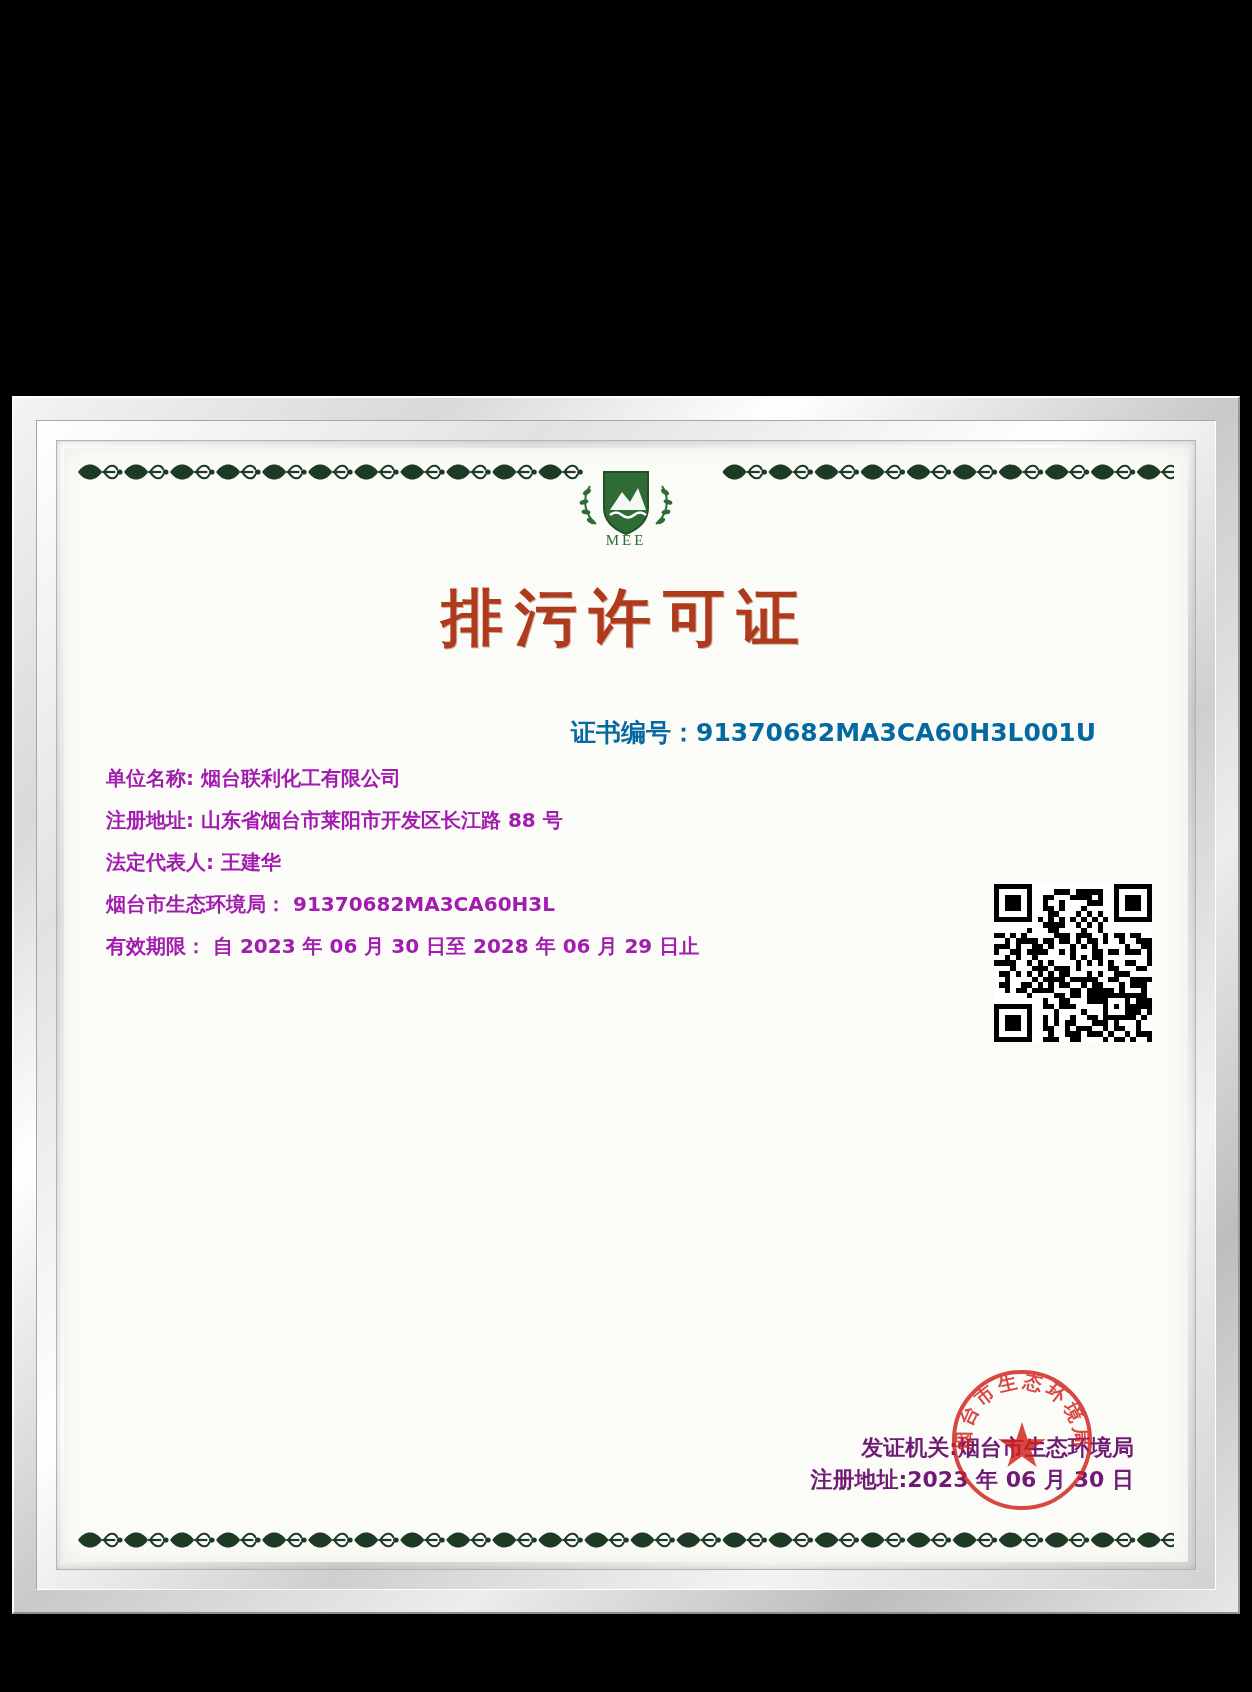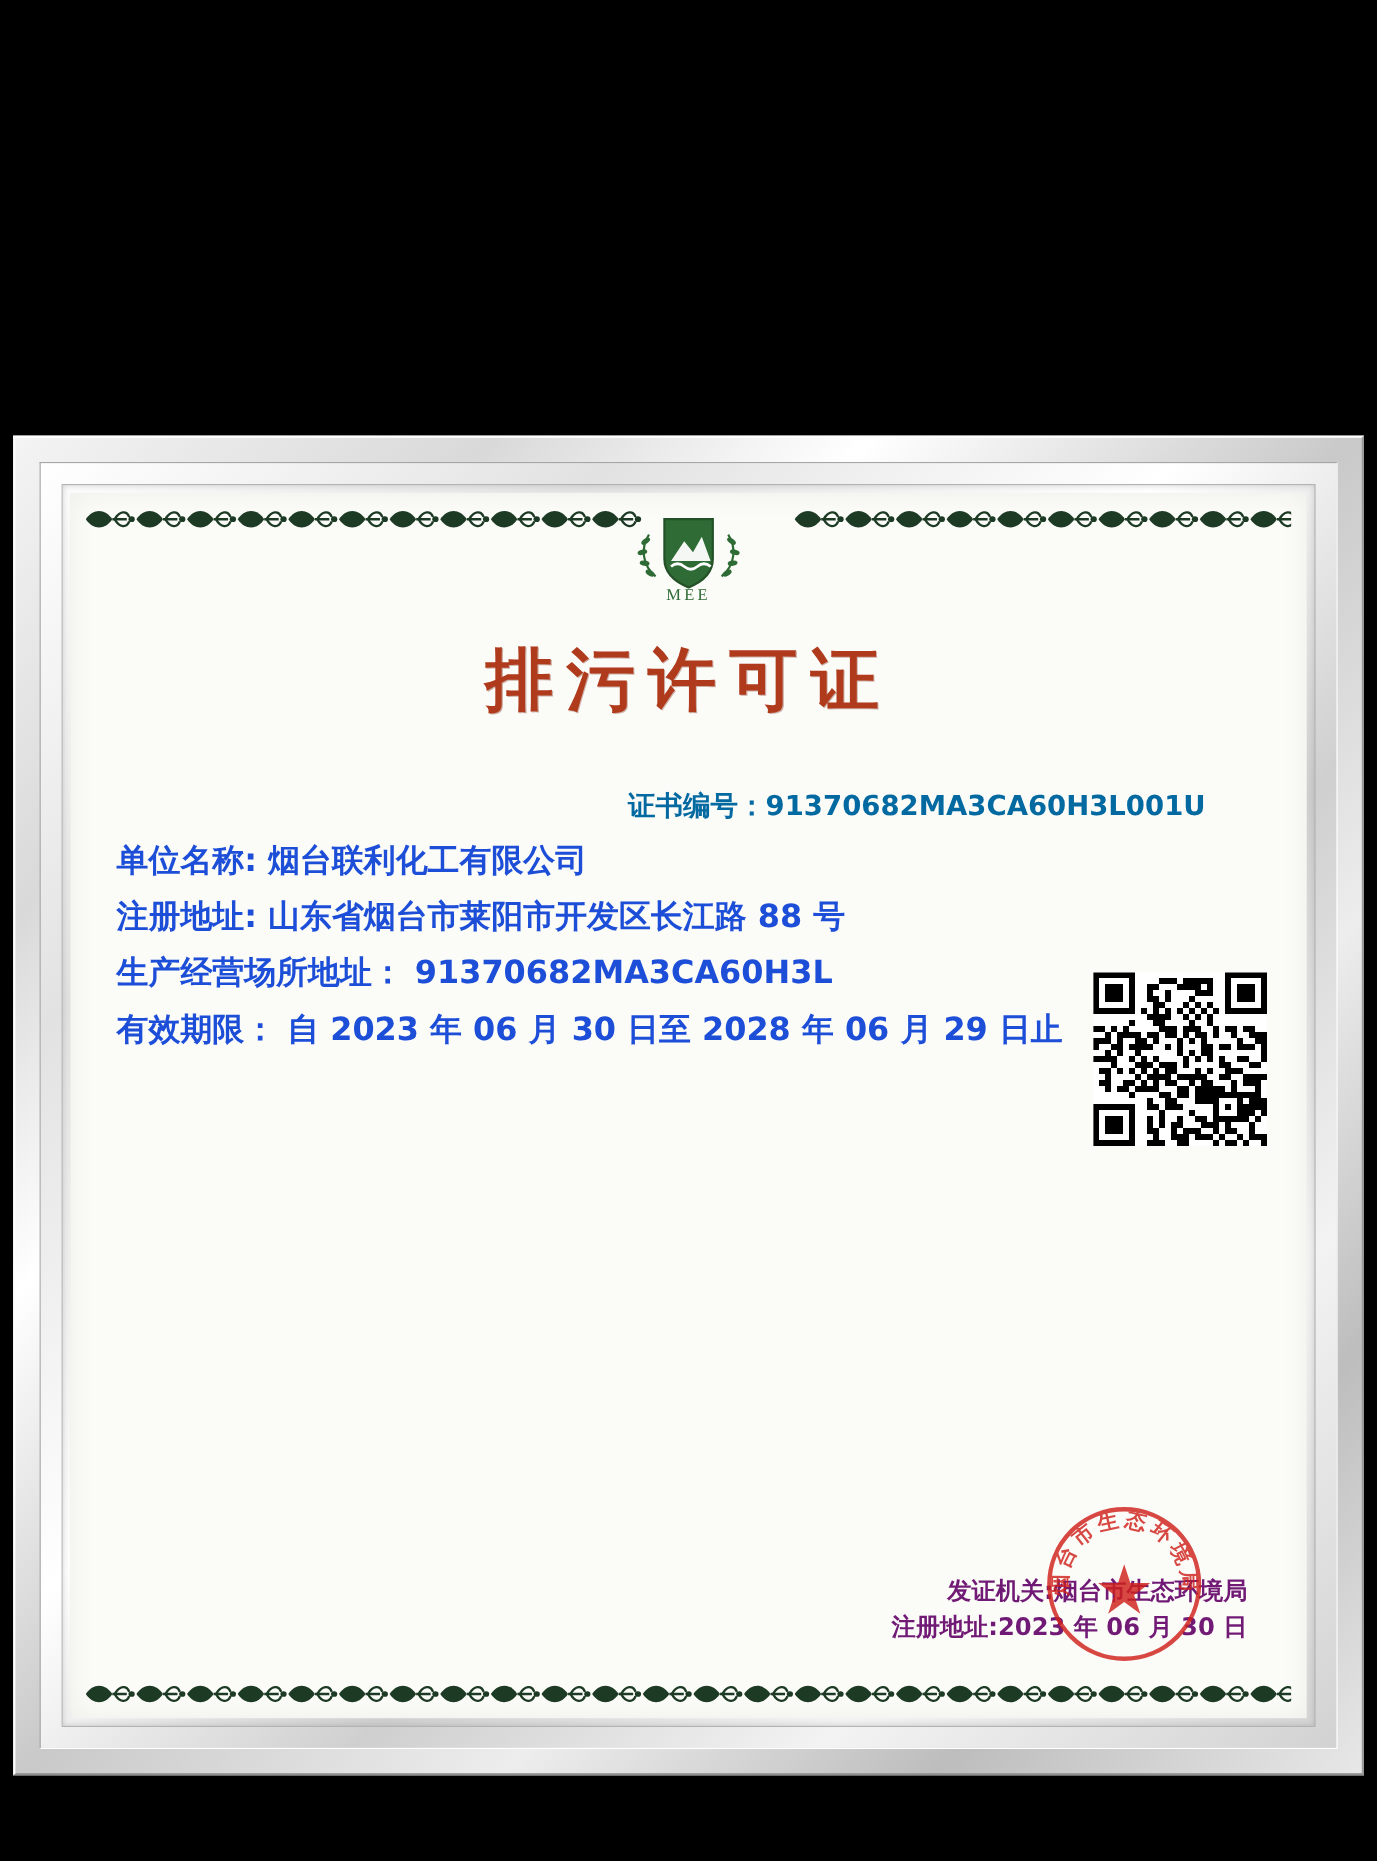--- a/index.html
+++ b/index.html
@@ -123,23 +123,23 @@
   }
 
   
   .fields {
     position: absolute;
     left: 42px;
     top: 320px;
     right: 40px;
   }
   .field-row {
-    font-size: 29px;
+    font-size: 20px;
     font-weight: bold;
-    color: #1d4ed8;
+    color: #a21caf;
     line-height: 1.0;
     margin-bottom: 22px;
     white-space: nowrap;
     font-family: "DejaVu Sans", "Liberation Sans", sans-serif;
   }
   .field-row .lbl { }
   .field-row .val { }
 
   
   .qr {
@@ -259,21 +259,25 @@
     <div class="fields">
       <div class="field-row">
         <span class="lbl">单位名称:</span>
         <span class="val">烟台联利化工有限公司</span>
       </div>
       <div class="field-row">
         <span class="lbl">注册地址:</span>
         <span class="val">山东省烟台市莱阳市开发区长江路 88 号</span>
       </div>
       <div class="field-row">
-        <span class="lbl">生产经营场所地址：</span>
+        <span class="lbl">法定代表人:</span>
+        <span class="val">王建华</span>
+      </div>
+      <div class="field-row">
+        <span class="lbl">烟台市生态环境局：</span>
         <span class="val">91370682MA3CA60H3L</span>
       </div>
       <div class="field-row">
         <span class="lbl">有效期限：</span>
         <span class="val">自 2023 年 06 月 30 日至 2028 年 06 月 29 日止</span>
       </div>
     </div>
 
     <div class="qr">
       <svg id="qr-svg" viewBox="0 0 29 29" width="158" height="158" shape-rendering="crispEdges" aria-hidden="true">

